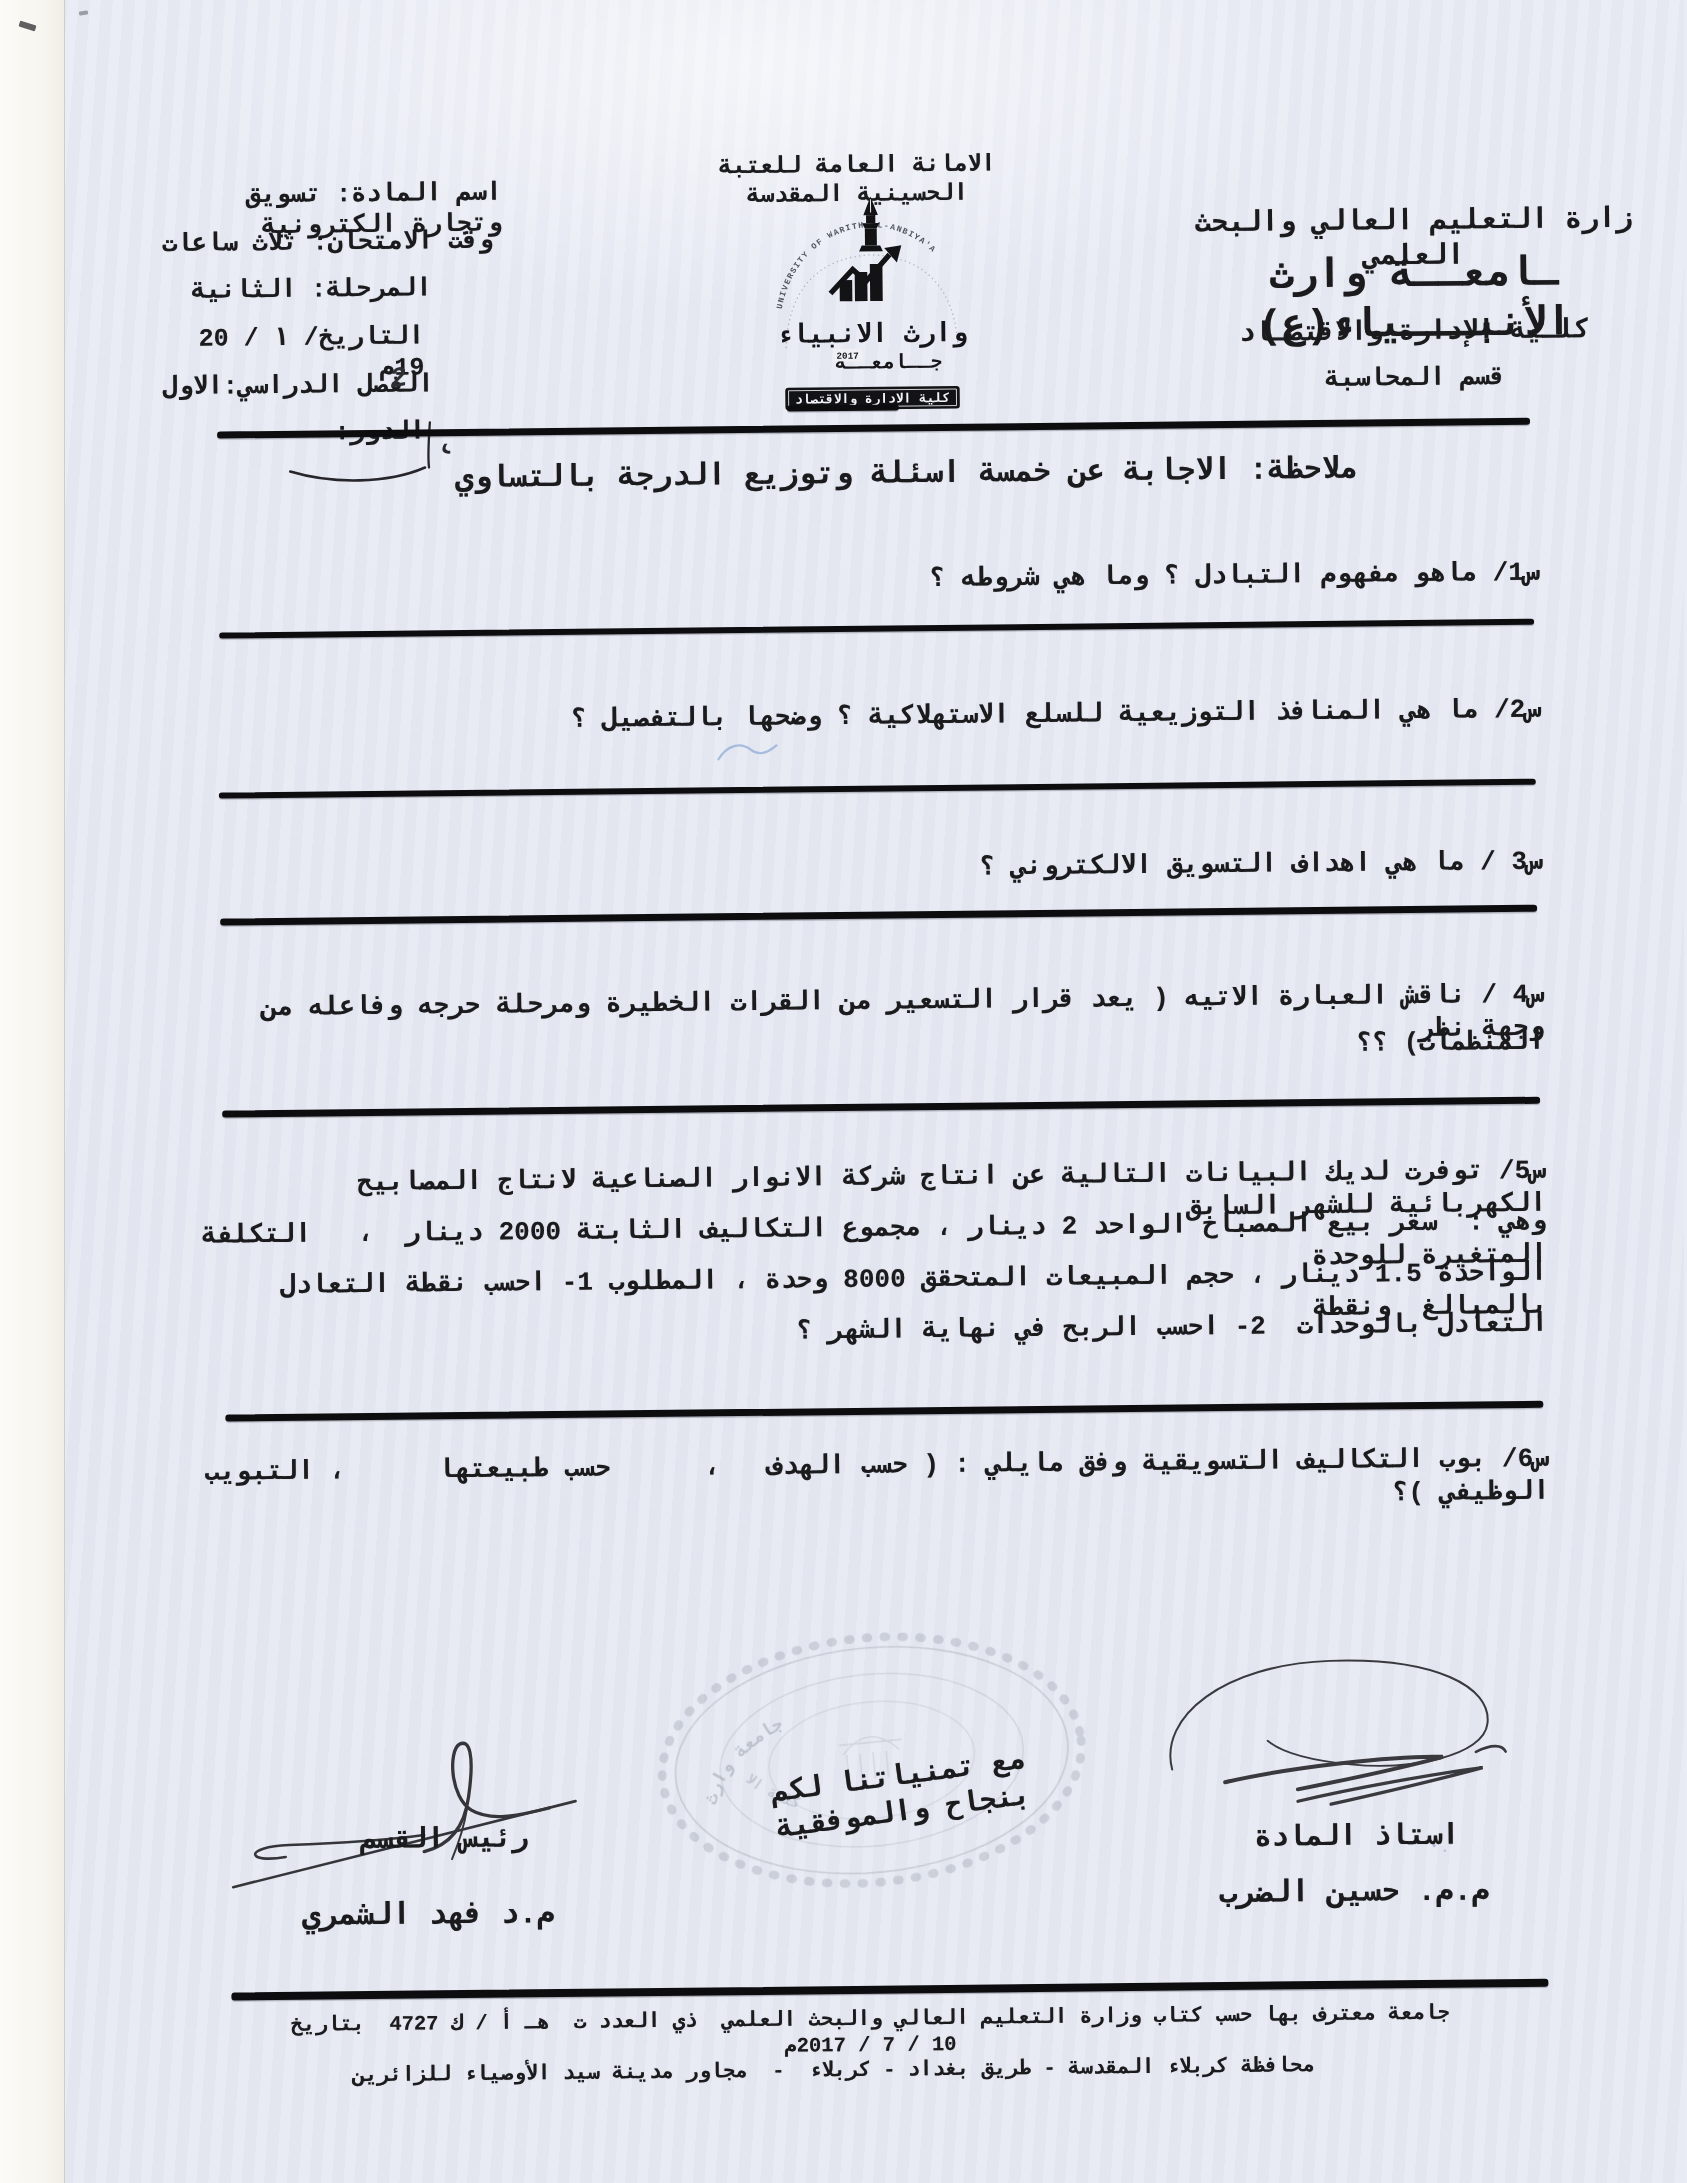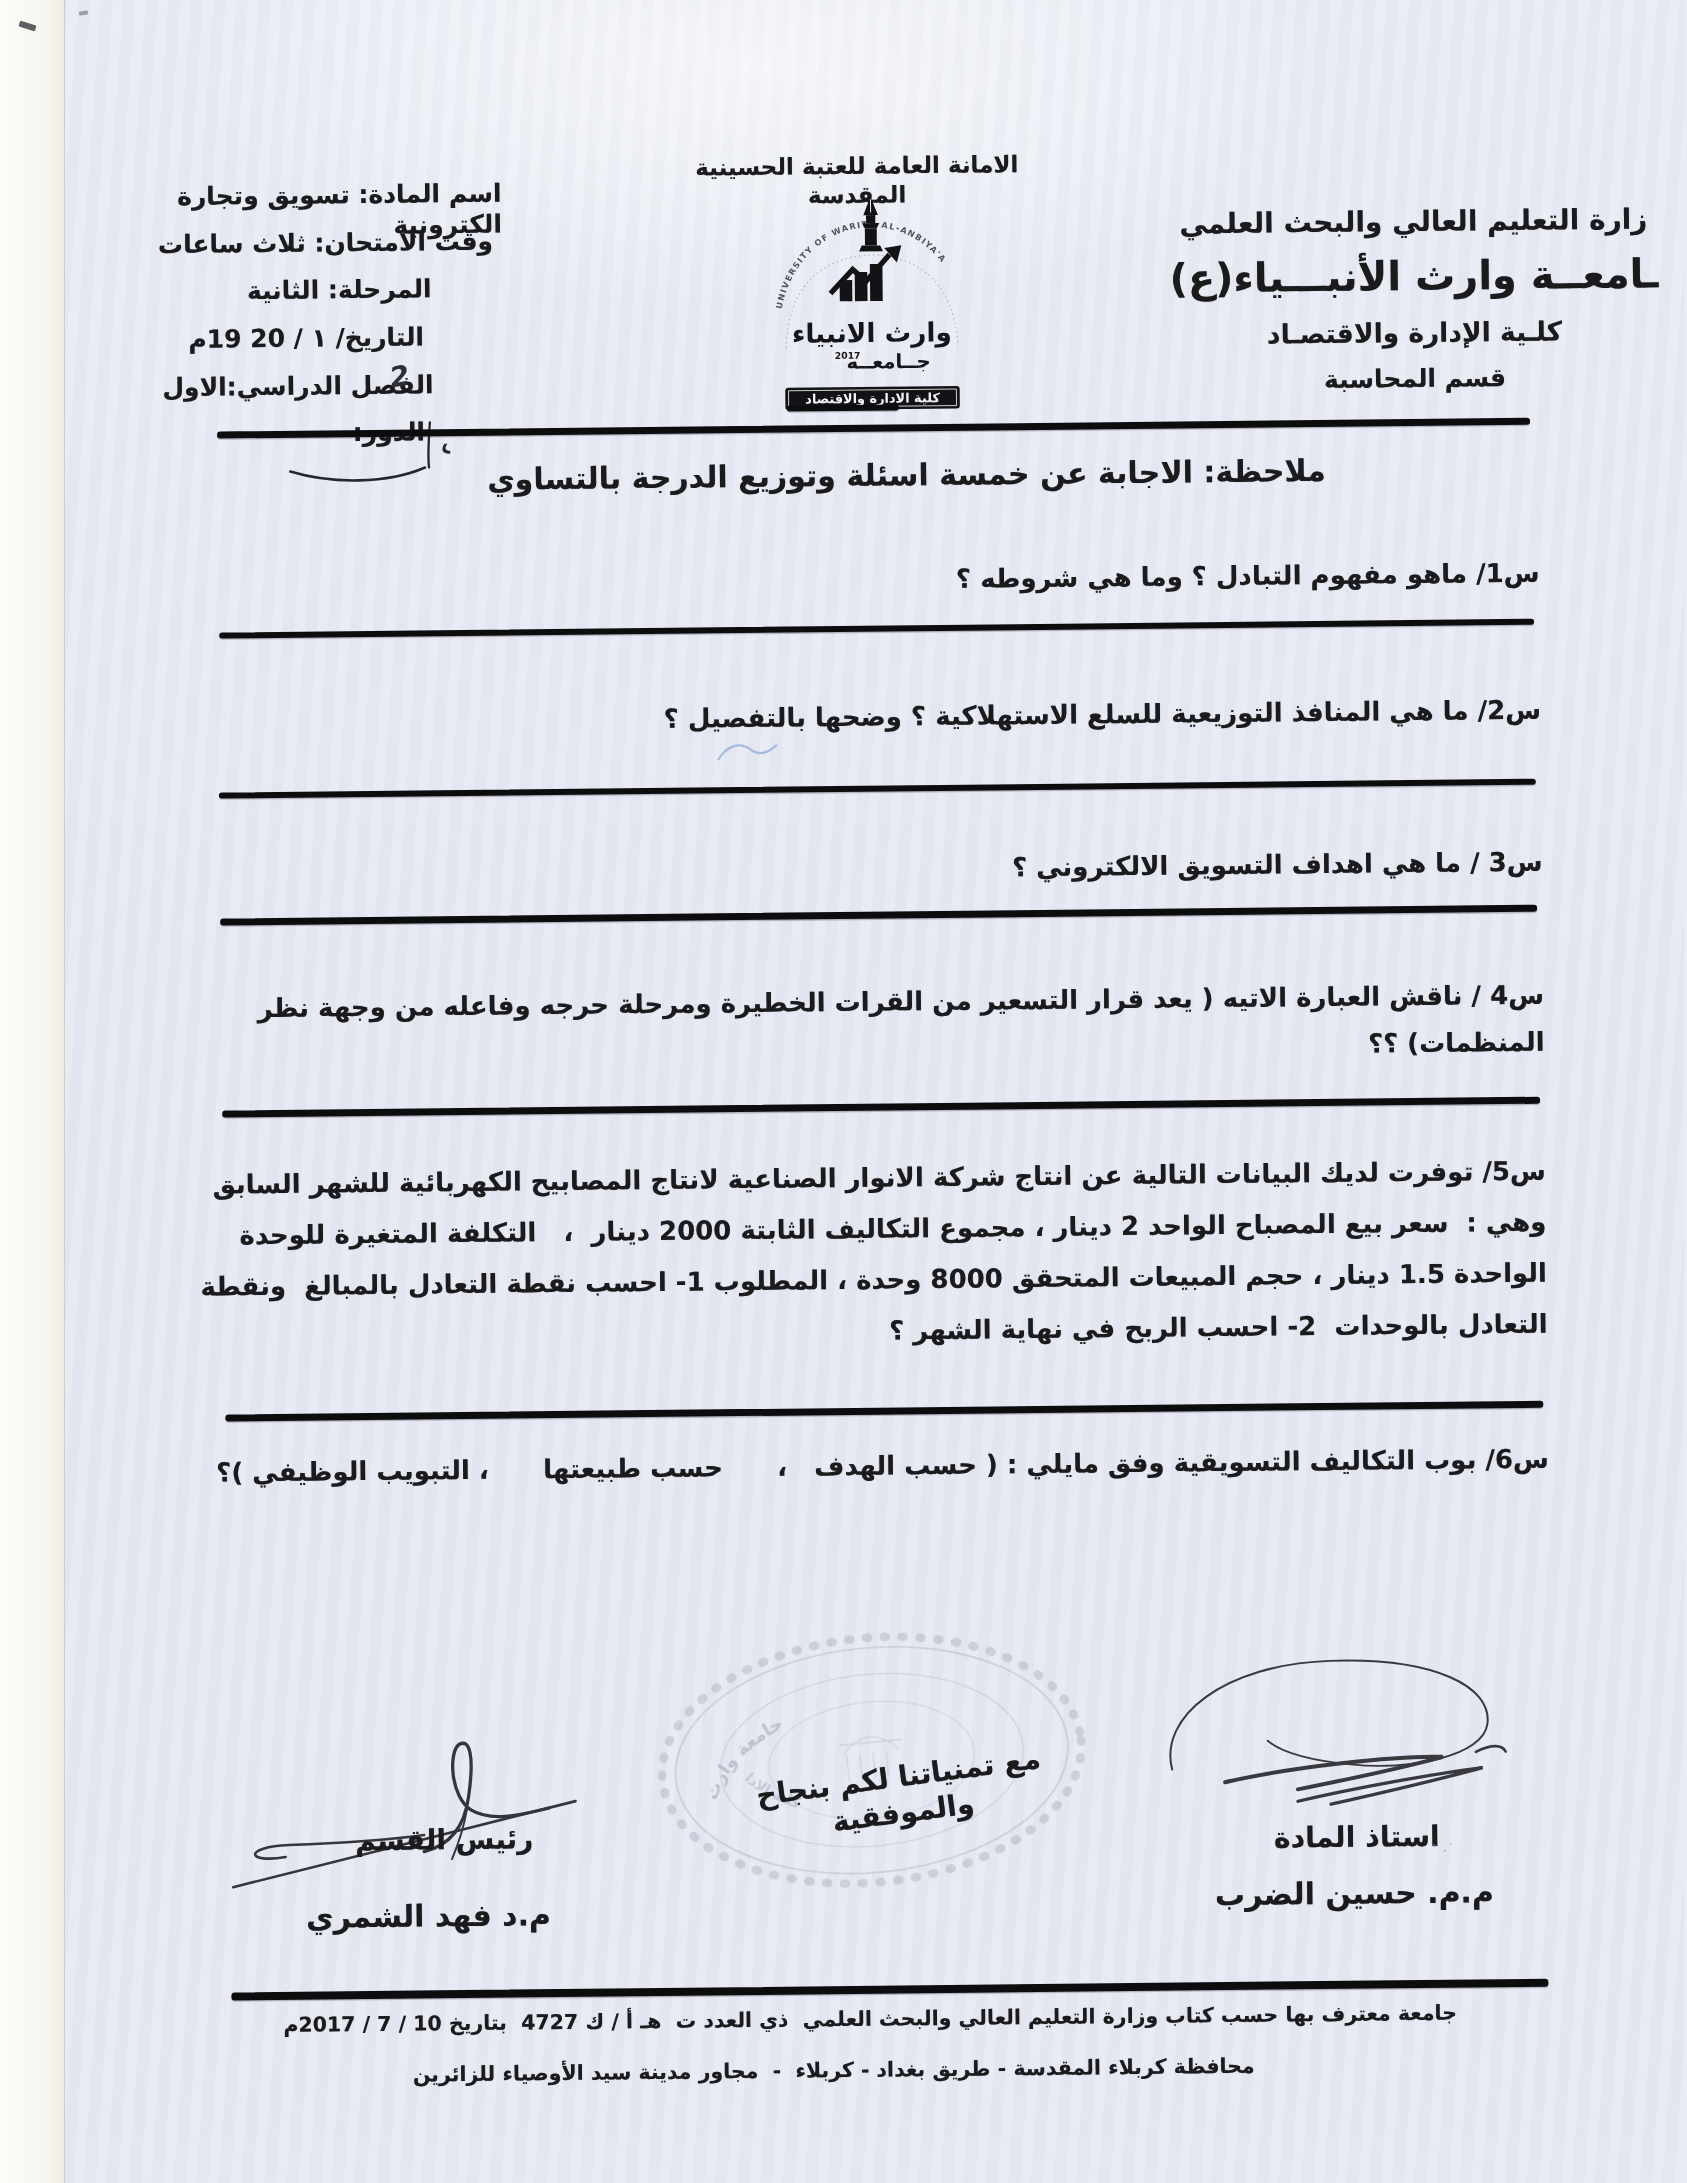--- a/index.html
+++ b/index.html
@@ -7,20 +7,21 @@
     width:1687px;height:2183px;overflow:hidden;
     font-family:"DejaVu Sans", sans-serif;
     background:#e9ecf4;
   }
   .page{
     position:relative;width:1684px;height:2183px;overflow:hidden;
     background:
       radial-gradient(ellipse 926px 397px at 45% 3%, rgba(255,255,255,.55), rgba(255,255,255,0) 62%),
       repeating-linear-gradient(94deg, rgba(255,255,255,.06) 0 10.6px, rgba(150,160,190,.05) 10.6px 22.5px),
       linear-gradient(180deg,#e9ecf4 0%,#e6e9f2 55%,#e7eaf2 100%);
+    font-family: Liberation Mono, monospace;
   }
   .skew{position:absolute;left:0;top:0;width:1687px;height:2183px;
     transform:rotate(-0.6deg);transform-origin:844px 1092px;}
   .t{
     position:absolute;direction:rtl;color:#1b1b1e;font-weight:700;
     white-space:pre-wrap;line-height:1.25;
     text-shadow:0 0 0.7px rgba(27,27,30,.5);
   }
   .rule{position:absolute;background:#0d0d10;border-radius:3.3px;
     box-shadow:0 1.3px 0.7px rgba(40,40,55,.28);}

